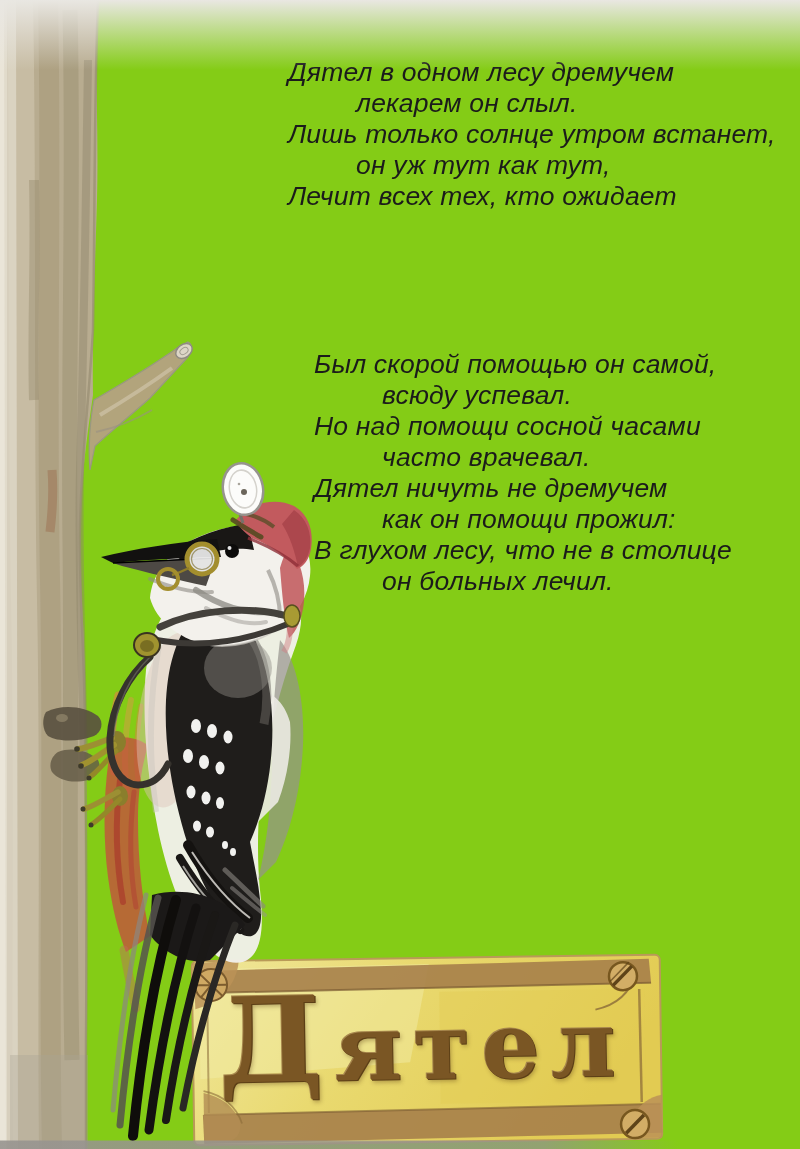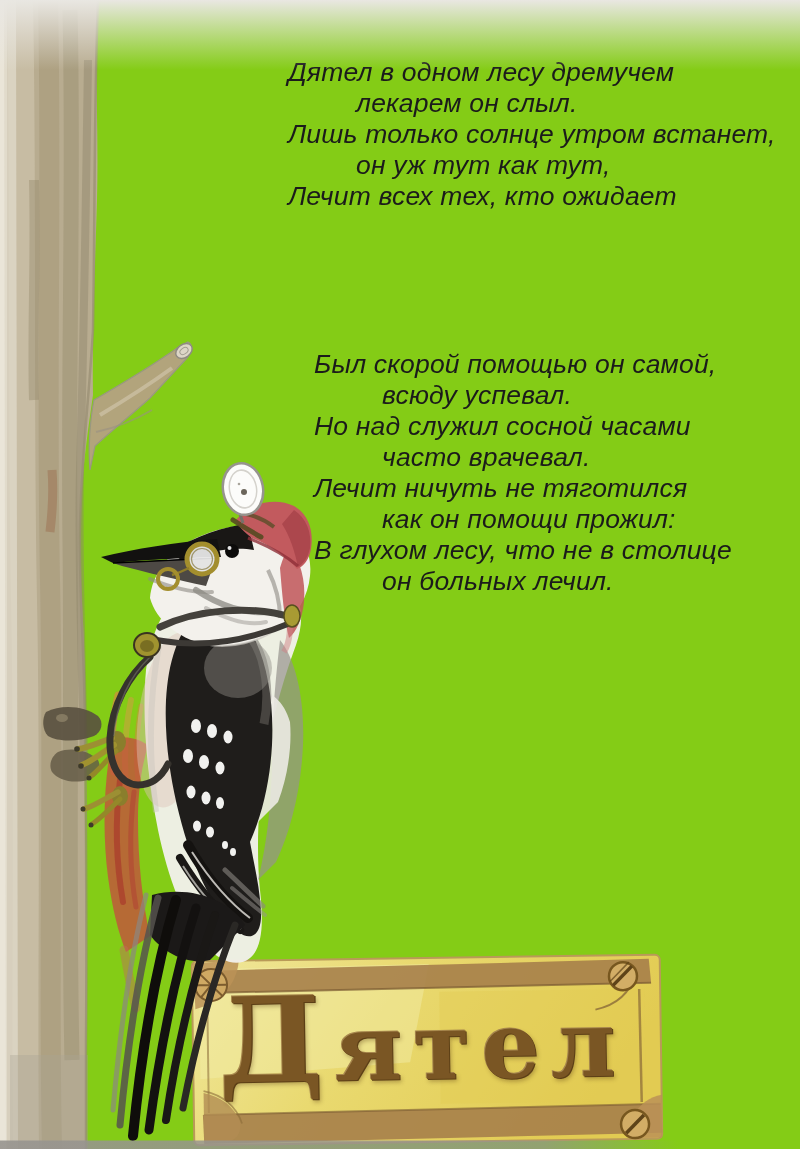--- a/index.html
+++ b/index.html
@@ -264,23 +264,23 @@
     <div class="stanza stanza-1">
       <p>Дятел в одном лесу дремучем</p>
       <p class="ind">лекарем он слыл.</p>
       <p>Лишь только солнце утром встанет,</p>
       <p class="ind">он уж тут как тут,</p>
       <p>Лечит всех тех, кто ожидает</p>
     </div>
     <div class="stanza stanza-2">
       <p>Был скорой помощью он самой,</p>
       <p class="ind">всюду успевал.</p>
-      <p>Но над служил сосной часами</p>
+      <p>Но над помощи сосной часами</p>
       <p class="ind">часто врачевал.</p>
-      <p>Лечит ничуть не тяготился</p>
+      <p>Дятел ничуть не дремучем</p>
       <p class="ind">как он помощи прожил:</p>
       <p>В глухом лесу, что не в столице</p>
       <p class="ind">он больных лечил.</p>
     </div>
   </div>
 
   <div class="sign-title">Дятел</div>
 
 </div>
 

